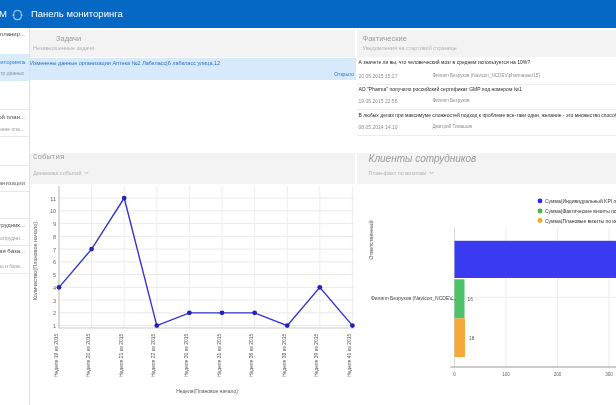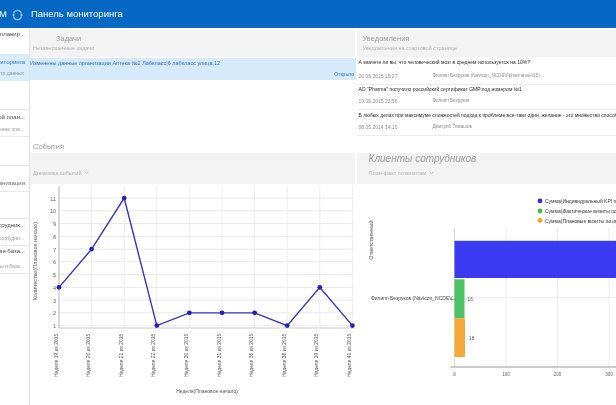--- a/index.html
+++ b/index.html
@@ -45,21 +45,21 @@
   <div class="abs nowrap" style="left:-300px;top:180px;width:325px;text-align:right;font-size:6px;color:#6a6a6a;">Организации</div>
   <div class="abs nowrap" style="left:-300px;top:222px;width:325px;text-align:right;font-size:6px;color:#4a4a4a;">Сотрудник...</div>
   <div class="abs nowrap" style="left:-300px;top:235px;width:324px;text-align:right;font-size:5px;color:#9a9a9a;">Мои сотрудни...</div>
   <div class="abs nowrap" style="left:-300px;top:247.5px;width:325px;text-align:right;font-size:6px;color:#4a4a4a;">Общая база...</div>
   <div class="abs nowrap" style="left:-300px;top:262.5px;width:324px;text-align:right;font-size:5px;color:#9a9a9a;">Продукты и база...</div>
 
   <div class="abs" style="left:30px;top:30px;width:325px;height:27px;background:#f3f3f3;"></div>
   <div class="abs" style="left:356.5px;top:30px;width:259.5px;height:27px;background:#f3f3f3;"></div>
   <div class="abs ptitle nowrap" style="left:33px;top:34px;margin-left:23px;">Задачи</div>
   <div class="abs psub nowrap" style="left:33px;top:44.5px;">Незавершенные задачи</div>
-  <div class="abs ptitle nowrap" style="left:362.5px;top:34px;">Уведомления</div>
+  <div class="abs ptitle nowrap" style="left:362.5px;top:34px;">Фактические</div>
   <div class="abs psub nowrap" style="left:362.5px;top:44.5px;">Уведомления на стартовой странице</div>
 
   <div class="abs" style="left:29.5px;top:57.5px;width:326px;height:22.5px;background:#d7eafc;"></div>
   <div class="abs nowrap" style="left:30px;top:59.5px;font-size:5.5px;color:#2a6fc4;">Изменены данные организации Аптека №2 Лабкласс|6 лабкласс улица,12</div>
   <div class="abs nowrap" style="left:256px;top:70.5px;width:98px;text-align:right;font-size:5px;color:#2f6fce;">Открыто</div>
 
   <div class="abs nowrap" style="left:358.5px;top:59px;font-size:5px;color:#2a2a2a;">А значете ли вы, что человеческий мозг в среднем используется на 10%?</div>
   <div class="abs nowrap" style="left:358.5px;top:72.5px;font-size:5px;color:#8d8d8d;">20.05.2015 15:27</div>
   <div class="abs nowrap" style="left:432.5px;top:72.5px;font-size:4.6px;color:#8d8d8d;">Филипп Безруков (Navicon_NCDEV\pharmauser15)</div>
   <div class="abs" style="left:357px;top:83.5px;width:259px;height:1px;background:#ececec;"></div>
@@ -69,21 +69,21 @@
   <div class="abs nowrap" style="left:432.5px;top:98px;font-size:4.6px;color:#8d8d8d;">Филипп Безруков</div>
   <div class="abs" style="left:357px;top:109px;width:259px;height:1px;background:#ececec;"></div>
 
   <div class="abs nowrap" style="left:358.5px;top:111.5px;font-size:5px;color:#2a2a2a;">В любых делах при максимуме сложностей подход к проблеме все-таки один, желание - это множество способов достижения цели</div>
   <div class="abs nowrap" style="left:358.5px;top:123.5px;font-size:5px;color:#8d8d8d;">08.05.2014 14:10</div>
   <div class="abs nowrap" style="left:432.5px;top:123.5px;font-size:4.6px;color:#8d8d8d;">Дмитрий Тимашов</div>
   <div class="abs" style="left:357px;top:134.5px;width:259px;height:1px;background:#ececec;"></div>
 
   <div class="abs" style="left:30px;top:153px;width:325px;height:31px;background:#f3f3f3;"></div>
   <div class="abs" style="left:356.5px;top:153px;width:259.5px;height:31px;background:#f3f3f3;"></div>
-  <div class="abs ptitle nowrap" style="left:33px;top:142px;">События</div>
+  <div class="abs ptitle nowrap" style="left:33px;top:153px;font-family:Liberation Mono, monospace;">События</div>
   <div class="abs psub nowrap" style="left:33px;top:170px;">Динамика событий <svg width="5" height="4" style="margin-left:1px">
         <path d="M0.8 0.8 L2.5 2.8 L4.2 0.8" stroke="#b0b0b0" stroke-width="0.8" fill="none"></path>
       </svg></div>
   <div class="abs nowrap" style="left:368.5px;top:153px;font-size:10px;color:#9b9b9b;font-style:italic;">Клиенты сотрудников</div>
   <div class="abs psub nowrap" style="left:368.5px;top:170px;">План-факт по визитам <svg width="5" height="4" style="margin-left:1px">
         <path d="M0.8 0.8 L2.5 2.8 L4.2 0.8" stroke="#b0b0b0" stroke-width="0.8" fill="none"></path>
       </svg></div>
 
   <svg class="abs" style="left:30px;top:184px;" width="325" height="221" viewBox="30 184 325 221">
 

